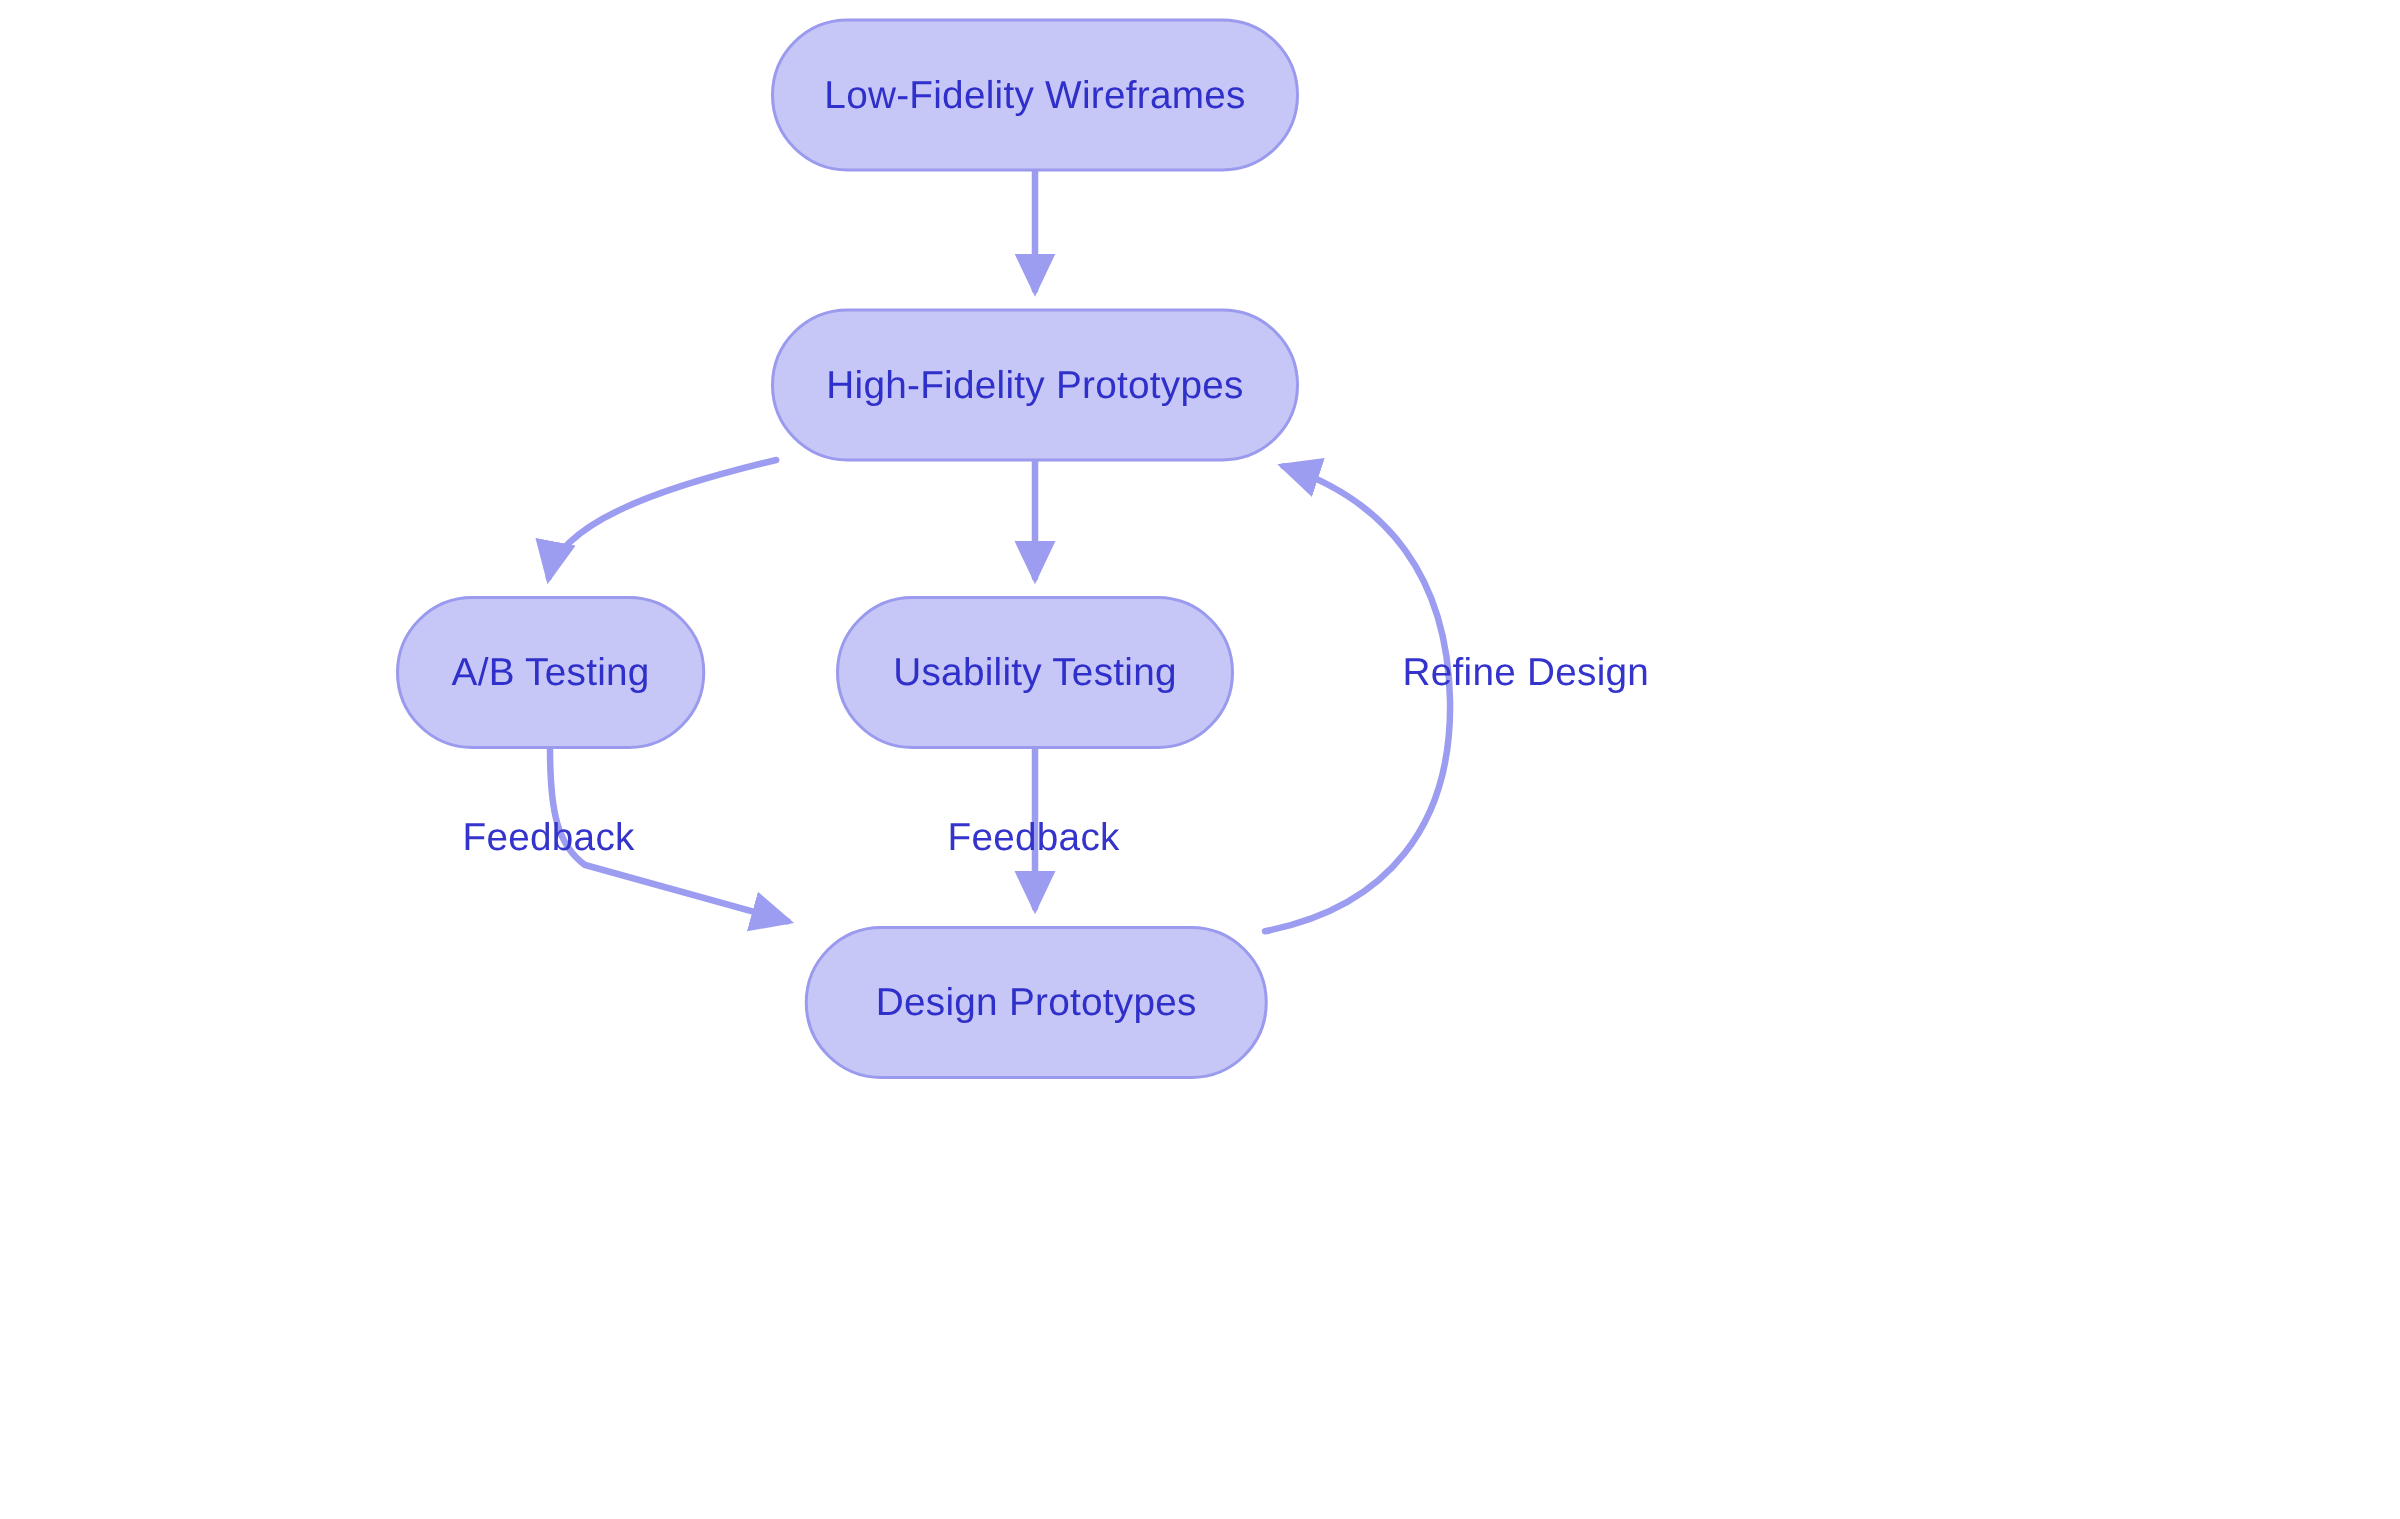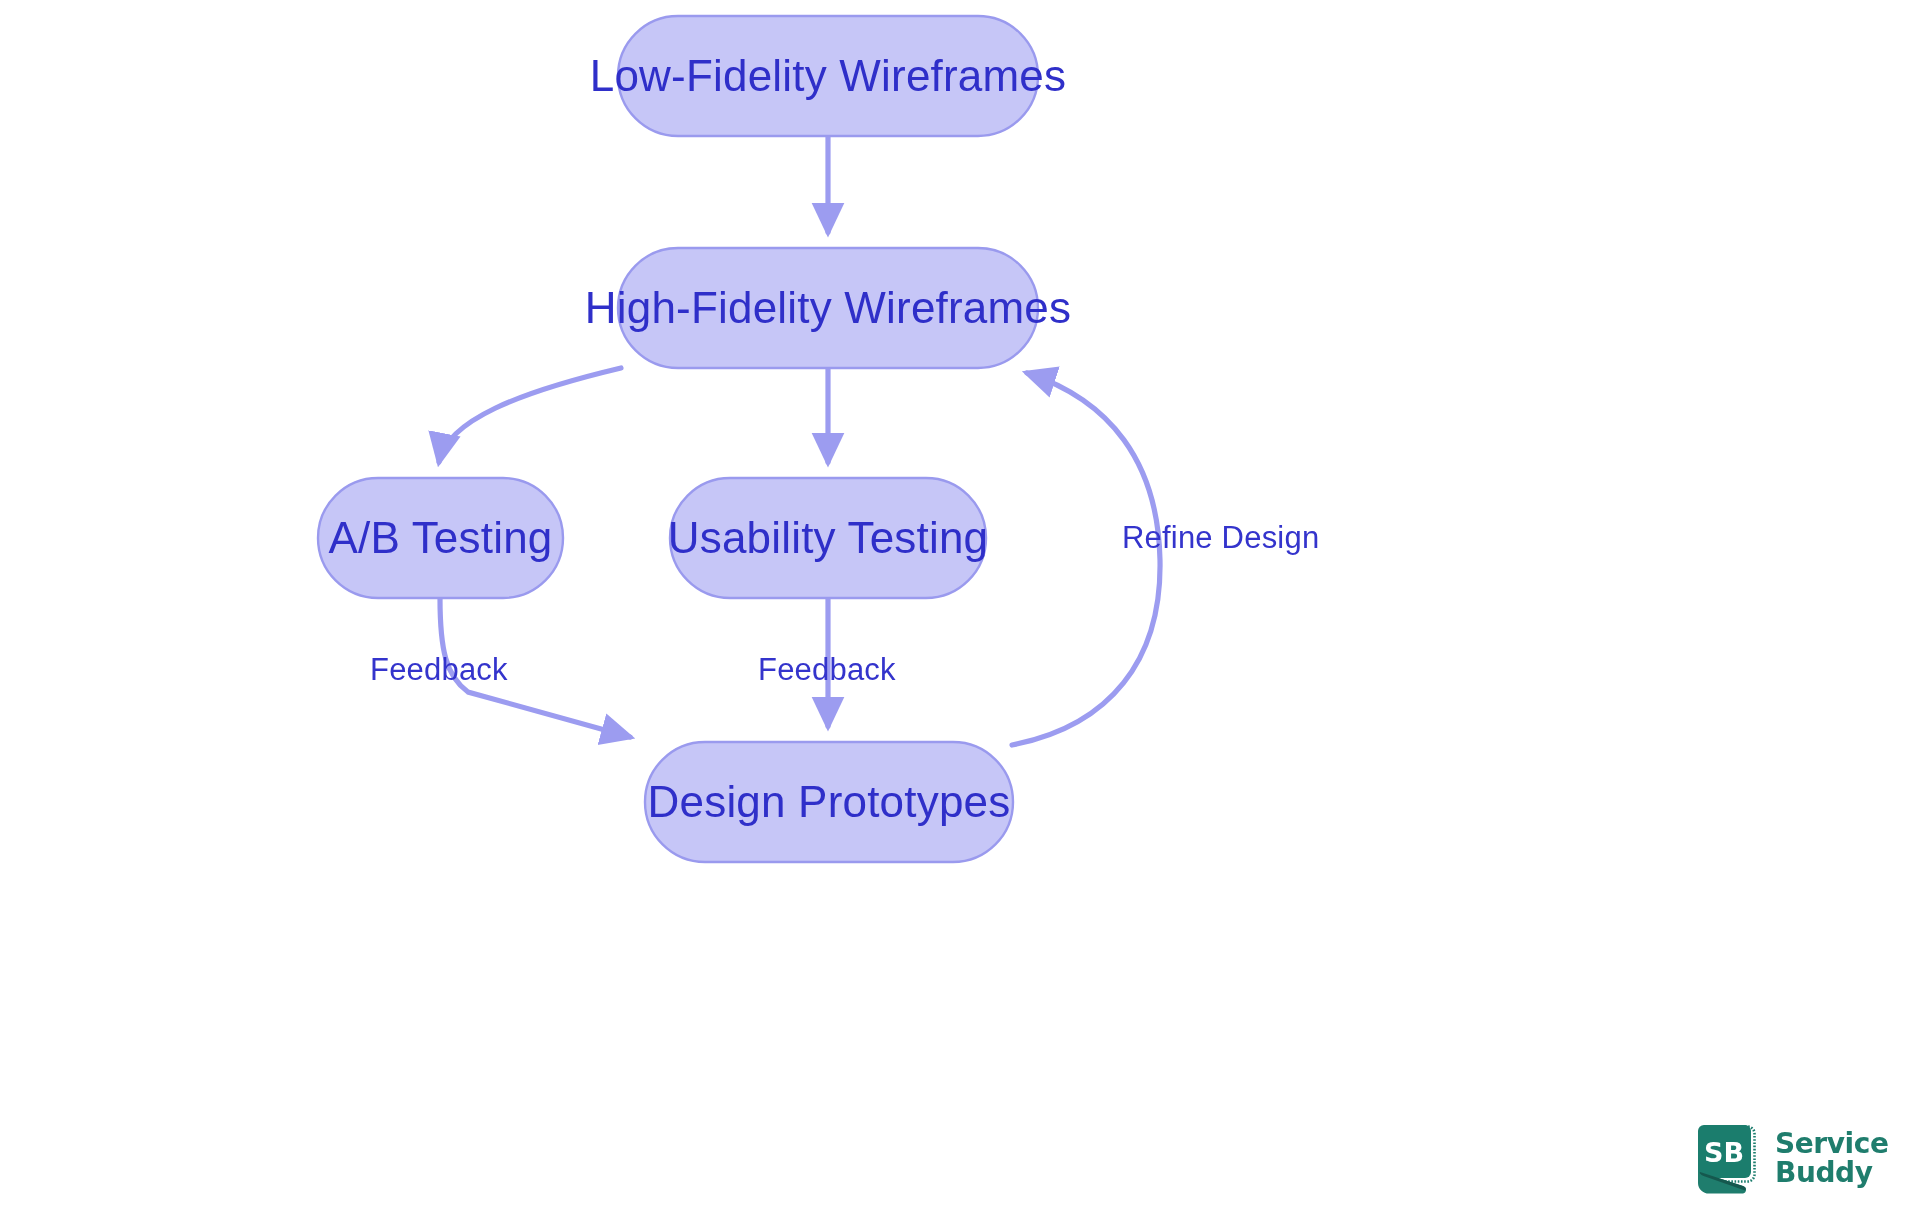--- a/index.html
+++ b/index.html
@@ -33,21 +33,21 @@
 
   
   .node-label {
     position: absolute;
     display: flex;
     align-items: center;
     justify-content: center;
     text-align: center;
     color: #2f2fc9;
     font-family: "Liberation Sans", "DejaVu Sans", sans-serif;
-    font-size: 44px;
+    font-size: 31px;
     font-weight: 400;
     letter-spacing: 0.2px;
     white-space: nowrap;
     pointer-events: none;
   }
 
   .edge-label {
     position: absolute;
     color: #3434cc;
     font-family: "Liberation Sans", "DejaVu Sans", sans-serif;
@@ -125,49 +125,28 @@
       <rect x="318" y="478" width="245" height="120" rx="60" ry="60" fill="#c6c6f7" stroke="#9a9aee" stroke-width="2.4"></rect>
 
       <rect x="670" y="478" width="316" height="120" rx="60" ry="60" fill="#c6c6f7" stroke="#9a9aee" stroke-width="2.4"></rect>
 
       <rect x="645" y="742" width="368" height="120" rx="60" ry="60" fill="#c6c6f7" stroke="#9a9aee" stroke-width="2.4"></rect>
     </g>
   </svg>
 
   <div class="node-label" style="left:618px; top:16px; width:420px; height:120px;">Low-Fidelity Wireframes</div>
 
-  <div class="node-label" style="left:618px; top:248px; width:420px; height:120px;">High-Fidelity Wireframes</div>
+  <div class="node-label" style="left:618px; top:248px; width:420px; height:120px;">High-Fidelity Prototypes</div>
 
   <div class="node-label" style="left:318px; top:478px; width:245px; height:120px;">A/B Testing</div>
 
   <div class="node-label" style="left:670px; top:478px; width:316px; height:120px;">Usability Testing</div>
 
   <div class="node-label" style="left:645px; top:742px; width:368px; height:120px;">Design Prototypes</div>
 
   <div class="edge-label" style="left:370px; top:652px;">Feedback</div>
 
   <div class="edge-label" style="left:758px; top:652px;">Feedback</div>
 
   <div class="edge-label" style="left:1122px; top:520px;">Refine Design</div>
 
-  <div class="logo">
-    <div class="logo-mark">
-      <svg viewBox="0 0 66 70" width="66" height="70">
-
-        <rect x="2.5" y="2.5" width="55" height="55" rx="7" ry="7" fill="none" stroke="#1b7d6d" stroke-width="2.6" stroke-dasharray="1.6 1.6"></rect>
-
-        <rect x="1" y="1" width="53" height="53" rx="6" ry="6" fill="#1b7d6d"></rect>
-
-        <text x="27" y="38" text-anchor="middle" font-family="DejaVu Sans, Liberation Sans, sans-serif" font-size="27" font-weight="700" fill="#ffffff">SB</text>
-
-        <path d="M 3 48 L 46 62 C 50 63.4, 50 68.5, 46 69.6 L 12 69.6
-                 C 6 69.6, 1 65, 1 59 L 1 50 C 1 48.4, 1.8 47.6, 3 48 Z" fill="#1f7d6d"></path>
-        <path d="M 3 48 L 46 62 C 49 63, 49.6 65.2, 48 66.6
-                 L 8 52.4 C 4.4 51.2, 2 49.6, 3 48 Z" fill="#15584e"></path>
-      </svg>
-    </div>
-    <div class="logo-wordmark">
-      <span class="logo-line">Service</span>
-      <span class="logo-line">Buddy</span>
-    </div>
-  </div>
 
 </div>
 
 </body></html>

